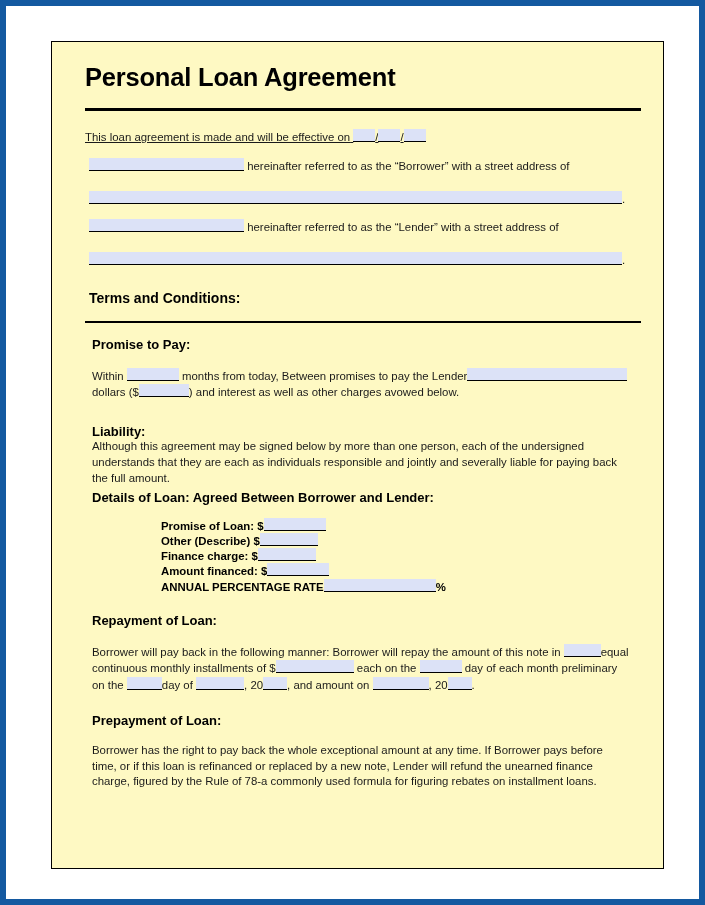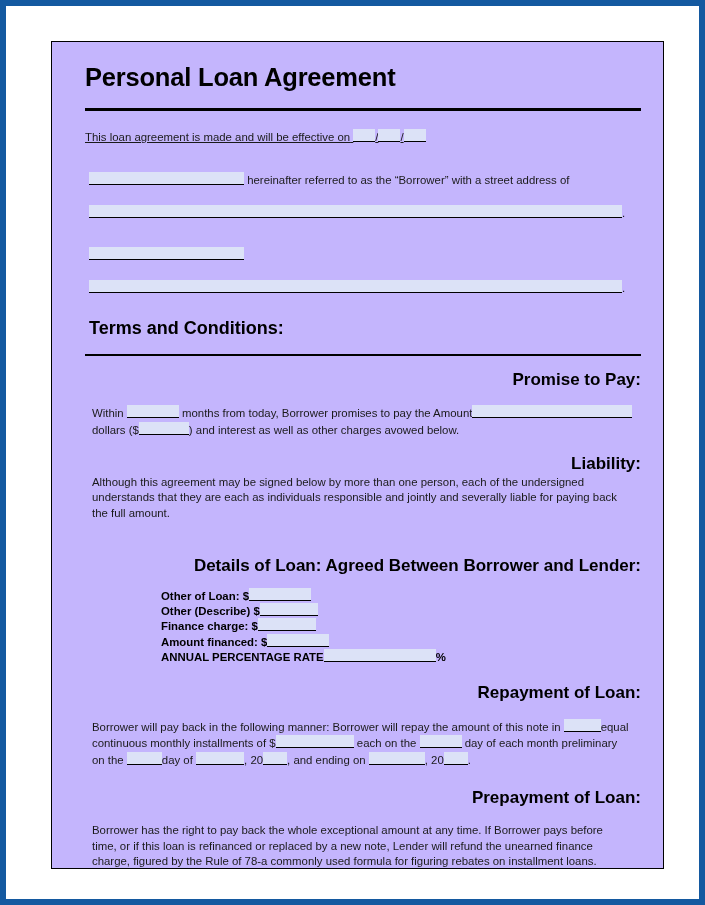--- a/index.html
+++ b/index.html
@@ -28,21 +28,21 @@
 
   
   #doc-page {
     position: absolute;
     left: 45px;
     top: 35px;
     width: 613px;
     height: 828px;
     box-sizing: border-box;
     border: 1.5px solid #000000;
-    background: #c4b5fd;
+    background: #fef9c3;
   }
 
   #doc-body {
     position: absolute;
     left: 33px;
     top: 21px;
     width: 556px;
   }
 
   
@@ -72,29 +72,28 @@
     margin: 0;
   }
   .sec-head {
     font-size: 15.5px;
     font-weight: bold;
     color: #000;
     margin: 0;
     line-height: 1.2;
   }
   .sub-head {
-    font-size: 17px;
+    font-size: 13px;
     font-weight: bold;
     color: #000;
     margin: 0;
     line-height: 1.2;
-    text-align: right;
   }
   .terms-head {
-    font-size: 18px;
+    font-size: 14px;
     font-weight: bold;
     color: #000;
     margin: 0;
     line-height: 1.2;
   }
 
   
   .blank {
     display: inline-block;
     background: #dce2f7;
@@ -126,29 +125,29 @@
   .blank-dayon    { width: 42px; }
   .blank-theday   { width: 35px; }
   .blank-month1   { width: 48px; }
   .blank-yr1      { width: 24px; }
   .blank-month2   { width: 56px; }
   .blank-yr2      { width: 24px; }
 
   
   .s-effective { margin-top: 18px; text-decoration: underline; }
   .s-between   { margin-top: 20px; }
-  .s-party     { margin-top: 26px; }
+  .s-party     { margin-top: 12px; }
   .s-addr      { margin-top: 16px; }
   .s-and       { margin-top: 20px; }
   .s-terms     { margin-top: 22px; }
   .s-promise   { margin-top: 14px; }
   .s-ptext     { margin-top: 15px; }
-  .s-liab      { margin-top: 16px; }
+  .s-liab      { margin-top: 23px; }
   .s-liabtext  { }
-  .s-details   { margin-top: 34px; }
+  .s-details   { margin-top: 4px; }
   .s-list      { margin-top: 12px; }
   .s-repay     { margin-top: 19px; }
   .s-repaytext { margin-top: 15px; }
   .s-prepay    { margin-top: 19px; }
   .s-prepaytext{ margin-top: 15px; }
 
   
   .indent  { padding-left: 4px; }
   .indent2 { padding-left: 72px; }
 
@@ -189,46 +188,47 @@
         <span>hereinafter referred to as the “Borrower” with a street address of</span>
       </p>
 
       <p class="p s-addr indent">
         <span class="blank blank-addr"></span><span class="period">.</span>
       </p>
 
 
       <p class="p s-party indent">
         <span class="blank blank-name"></span>
+        <span>hereinafter referred to as the “Lender” with a street address of</span>
       </p>
 
       <p class="p s-addr indent">
         <span class="blank blank-addr"></span><span class="period">.</span>
       </p>
 
       <h2 class="terms-head s-terms indent">Terms and Conditions:</h2>
       <div class="rule-thick terms"></div>
 
       <h3 class="sub-head s-promise indent2" style="padding-left:7px">Promise to Pay:</h3>
 
       <p class="p s-ptext" style="padding-left:7px">
         <span>Within</span>
         <span class="blank blank-months"></span>
-        <span>months from today, Borrower promises to pay the Amount</span><span class="blank blank-lender"></span><br>
+        <span>months from today, Between promises to pay the Lender</span><span class="blank blank-lender"></span><br>
         <span>dollars ($</span><span class="blank blank-dollars"></span><span>) and interest as well as other charges avowed below.</span>
       </p>
 
       <h3 class="sub-head s-liab" style="padding-left:7px">Liability:</h3>
       <p class="p s-liabtext" style="padding-left:7px; width:538px">Although this agreement may be signed below by more than one person, each of the undersigned understands that they are each as individuals responsible and jointly and severally liable for paying back the full amount.</p>
 
       <h3 class="sub-head s-details" style="padding-left:7px">Details of Loan: Agreed Between Borrower and Lender:</h3>
 
       <div class="s-list" style="padding-left:76px">
         <div class="detail-row">
-          <span>Other of Loan: $</span><span class="blank blank-detail-1"></span>
+          <span>Promise of Loan: $</span><span class="blank blank-detail-1"></span>
         </div>
         <div class="detail-row">
           <span>Other (Describe) $</span><span class="blank blank-detail-2"></span>
         </div>
         <div class="detail-row">
           <span>Finance charge: $</span><span class="blank blank-detail-4"></span>
         </div>
         <div class="detail-row">
           <span>Amount financed: $</span><span class="blank blank-detail-3"></span>
         </div>
@@ -239,21 +239,21 @@
 
       <h3 class="sub-head s-repay" style="padding-left:7px">Repayment of Loan:</h3>
 
       <p class="p s-repaytext" style="padding-left:7px; width:540px">
         <span>Borrower will pay back in the following manner: Borrower will repay the amount of this note in</span>
         <span class="blank blank-equal"></span><span>equal continuous monthly installments of $</span><span class="blank blank-install"></span>
         <span>each on the</span>
         <span class="blank blank-dayon"></span>
         <span>day of each month preliminary on the</span>
         <span class="blank blank-theday"></span><span>day of</span>
-        <span class="blank blank-month1"></span><span>, 20</span><span class="blank blank-yr1"></span><span>, and ending on</span>
+        <span class="blank blank-month1"></span><span>, 20</span><span class="blank blank-yr1"></span><span>, and amount on</span>
         <span class="blank blank-month2"></span><span>, 20</span><span class="blank blank-yr2"></span><span>.</span>
       </p>
 
       <h3 class="sub-head s-prepay" style="padding-left:7px">Prepayment of Loan:</h3>
       <p class="p s-prepaytext" style="padding-left:7px; width:538px">Borrower has the right to pay back the whole exceptional amount at any time. If Borrower pays before time, or if this loan is refinanced or replaced by a new note, Lender will refund the unearned finance charge, figured by the Rule of 78-a commonly used formula for figuring rebates on installment loans.</p>
 
     </div>
   </div>
 </div>
 

